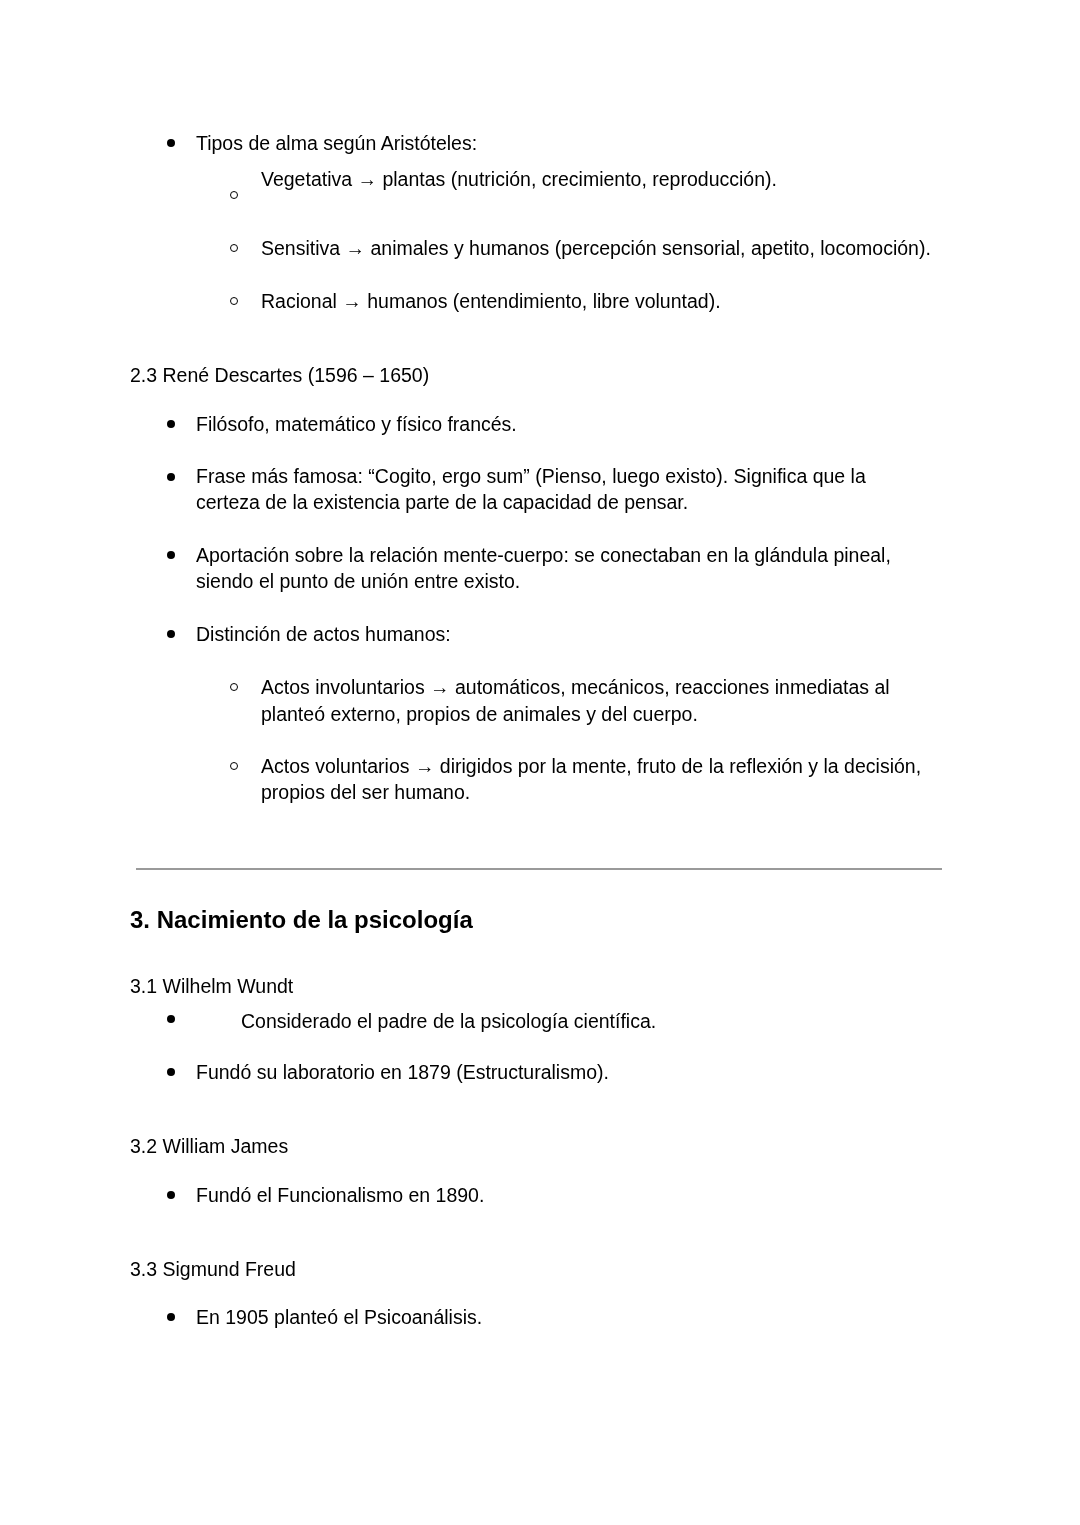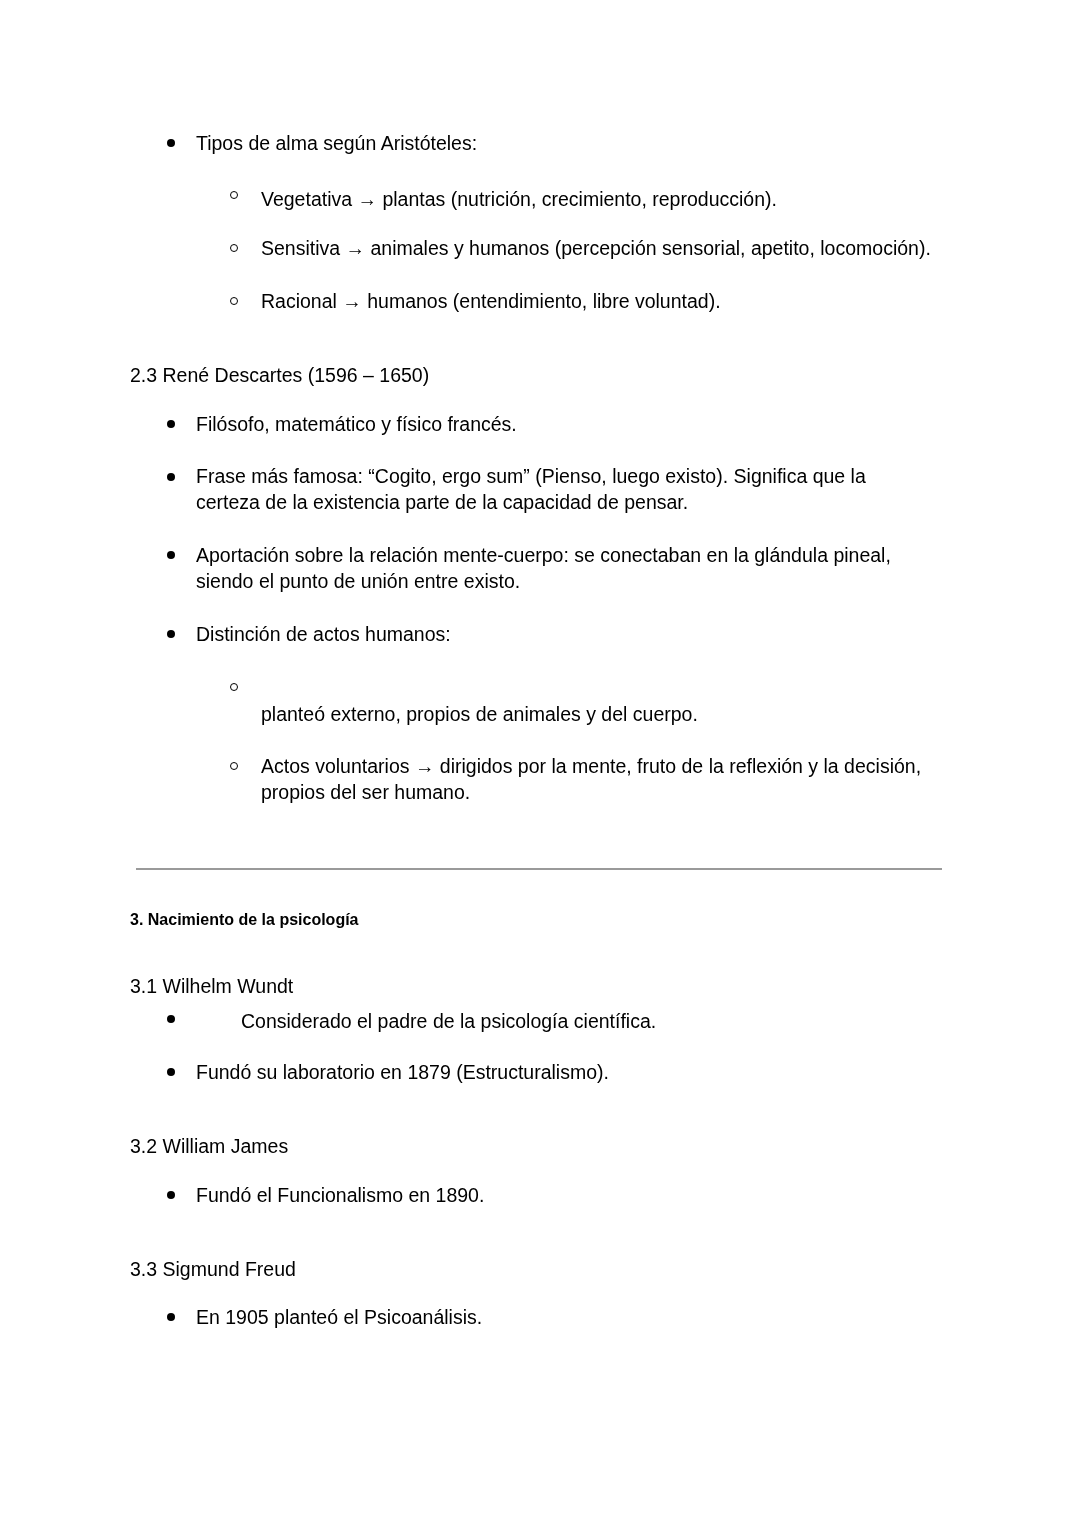--- a/index.html
+++ b/index.html
@@ -3,33 +3,33 @@
   <meta charset="utf-8">
   <style>
     html, body { margin: 0; padding: 0; background: #ffffff; }
     body { width: 1080px; height: 1525px; position: relative; overflow: hidden;
            font-family: "Liberation Sans", sans-serif; color: #000; }
     .page { position: absolute; left: 0; top: 0; width: 1080px; height: 1096px; text-align: center; }
     .abs { position: absolute; }
     .txt { font-size: 19.5px; line-height: 26px; white-space: nowrap; }
     .disc { width: 8px; height: 8px; border-radius: 50%; background: #000; position: absolute; }
     .circ { width: 8px; height: 8px; border-radius: 50%; border: 1.2px solid #000; position: absolute; box-sizing: border-box; }
-    .h3 { font-size: 16px; font-weight: bold; line-height: 30px; white-space: nowrap; }
+    .h3 { font-size: 24px; font-weight: bold; line-height: 30px; white-space: nowrap; }
     .hr { position: absolute; left: 136px; top: 868px; width: 806px; height: 2px; background: #9a9a9a; }
   </style>
 </head>
 <body>
 
 <div class="page">
 
   <span class="disc" style="left:167px;top:139px;"></span>
   <span class="abs txt" style="left:196px;top:130px;">Tipos de alma según Aristóteles:</span>
 
   <span class="circ" style="left:230px;top:191px;"></span>
-  <span class="abs txt" style="left:261px;top:186px;">Vegetativa → plantas (nutrición, crecimiento, reproducción).</span>
+  <span class="abs txt" style="left:261px;top:166px;">Vegetativa → plantas (nutrición, crecimiento, reproducción).</span>
 
   <span class="circ" style="left:230px;top:244px;"></span>
   <span class="abs txt" style="left:261px;top:235px;">Sensitiva → animales y humanos (percepción sensorial, apetito, locomoción).</span>
 
   <span class="circ" style="left:230px;top:297px;"></span>
   <span class="abs txt" style="left:261px;top:288px;">Racional → humanos (entendimiento, libre voluntad).</span>
 
   <span class="abs txt" style="left:130px;top:362px;">2.3 René Descartes (1596 – 1650)</span>
 
   <span class="disc" style="left:167px;top:420px;"></span>
@@ -40,20 +40,21 @@
   <span class="abs txt" style="left:196px;top:489px;">certeza de la existencia parte de la capacidad de pensar.</span>
 
   <span class="disc" style="left:167px;top:551px;"></span>
   <span class="abs txt" style="left:196px;top:542px;">Aportación sobre la relación mente-cuerpo: se conectaban en la glándula pineal,</span>
   <span class="abs txt" style="left:196px;top:568px;">siendo el punto de unión entre existo.</span>
 
   <span class="disc" style="left:167px;top:630px;"></span>
   <span class="abs txt" style="left:196px;top:621px;">Distinción de actos humanos:</span>
 
   <span class="circ" style="left:230px;top:683px;"></span>
+  <span class="abs txt" style="left:261px;top:674px;">Actos involuntarios → automáticos, mecánicos, reacciones inmediatas al</span>
   <span class="abs txt" style="left:261px;top:701px;">planteó externo, propios de animales y del cuerpo.</span>
 
   <span class="circ" style="left:230px;top:762px;"></span>
   <span class="abs txt" style="left:261px;top:753px;">Actos voluntarios → dirigidos por la mente, fruto de la reflexión y la decisión,</span>
   <span class="abs txt" style="left:261px;top:779px;">propios del ser humano.</span>
 
   <div class="hr"></div>
 
   <span class="abs h3" style="left:130px;top:905px;">3. Nacimiento de la psicología</span>
 

